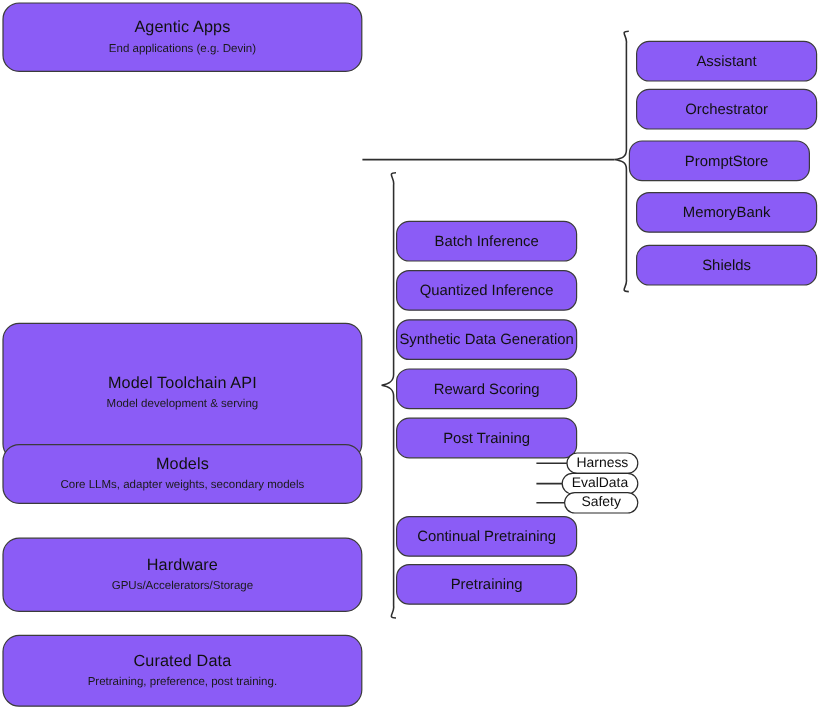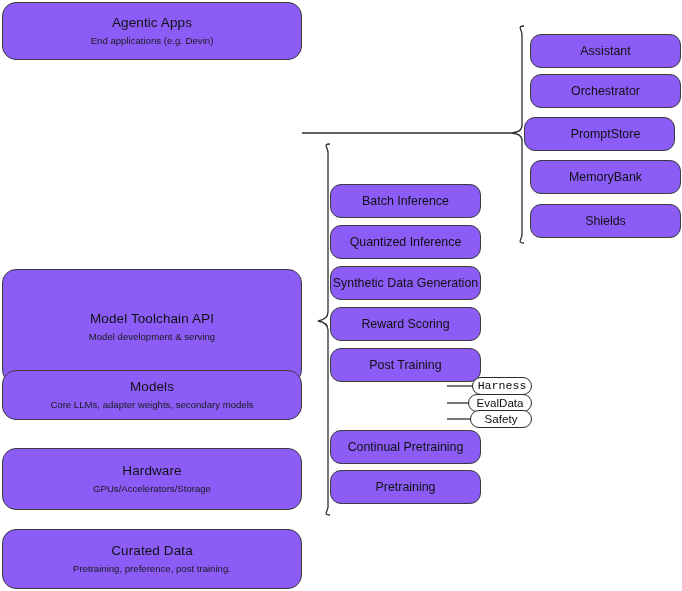--- a/index.html
+++ b/index.html
@@ -165,21 +165,21 @@
   <div class="box cap" style="left:330px; top:348px; width:151px;">
     <span>Post Training</span>
   </div>
   <div class="box cap" style="left:330px; top:430px; width:151px;">
     <span>Continual Pretraining</span>
   </div>
   <div class="box cap" style="left:330px; top:470px; width:151px;">
     <span>Pretraining</span>
   </div>
 
-  <div class="pill" style="left:472px; top:377px; width:60px; height:18px;font-family:Liberation Mono, monospace;">
+  <div class="pill" style="left:472px; top:377px; width:60px; height:18px;">
     <span>Harness</span>
   </div>
   <div class="pill" style="left:468px; top:394px; width:64px; height:18px;">
     <span>EvalData</span>
   </div>
   <div class="pill" style="left:470px; top:410px; width:62px; height:18px;">
     <span>Safety</span>
   </div>
 
   <div class="box cap" style="left:530px; top:34px; width:151px;justify-content:center;">

